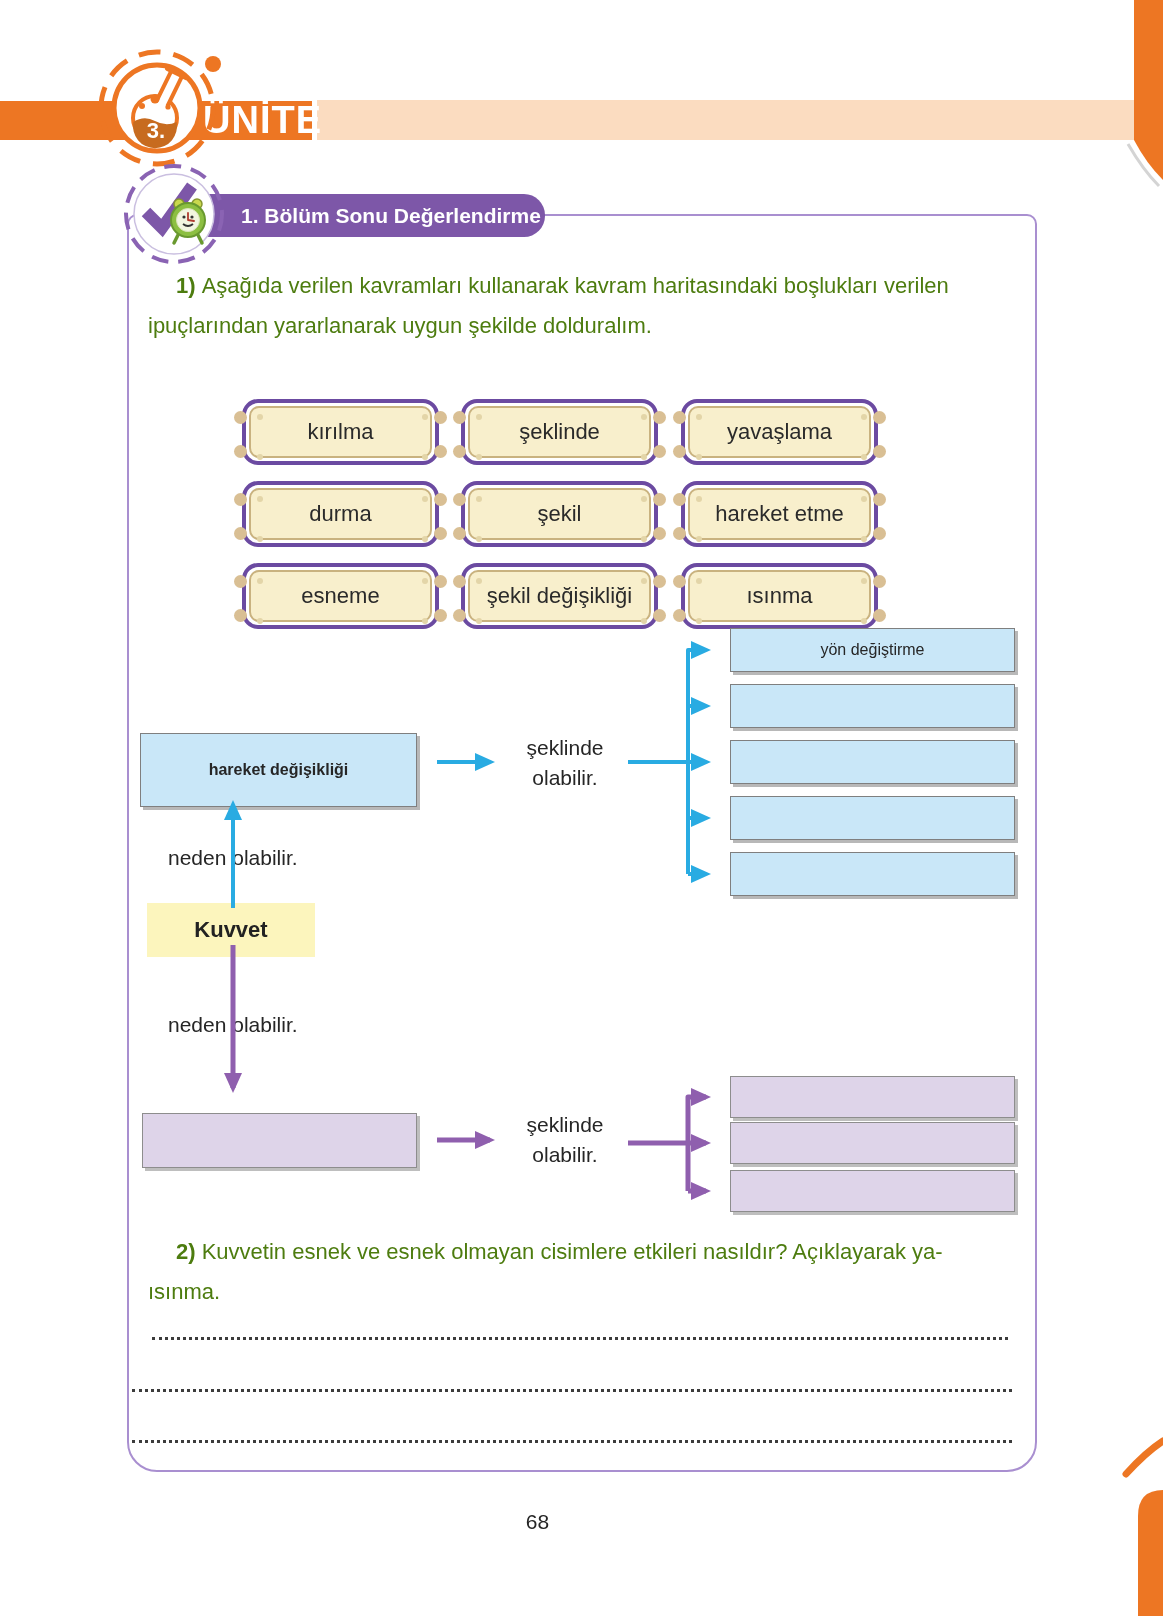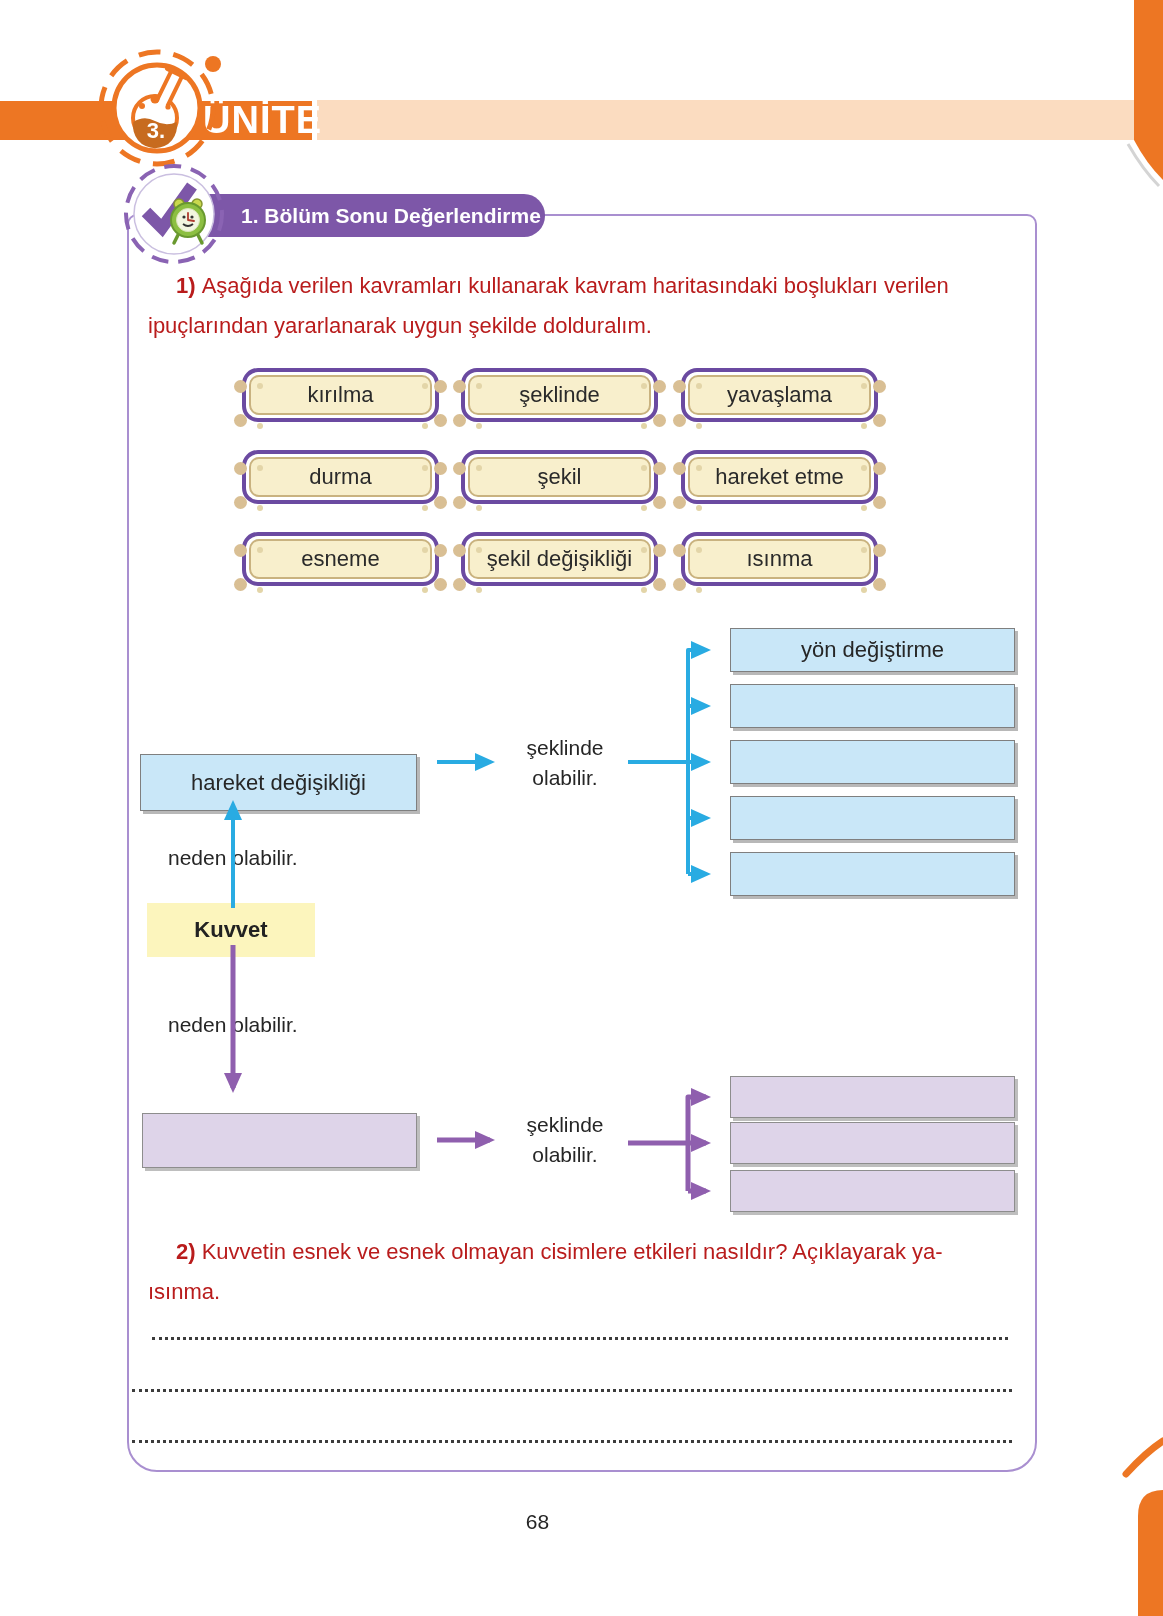--- a/index.html
+++ b/index.html
@@ -16,38 +16,38 @@
   
   .section-band{position:absolute;left:205px;top:194px;width:340px;height:43px;background:#7d57a8;
     border-radius:4px 21px 21px 4px;z-index:2;}
   .section-title{display:block;padding-left:36px;line-height:43px;color:#ffffff;font-size:21px;font-weight:bold;}
   .eval-badge{position:absolute;left:118px;top:158px;z-index:5;}
   
   .content-frame{position:absolute;left:127px;top:214px;width:906px;height:1254px;
     border:2px solid #a98fd0;border-radius:10px 10px 30px 30px;background:#ffffff;z-index:1;}
   .layer{position:absolute;inset:0;z-index:2;}
   
-  .qtext{position:absolute;left:148px;width:864px;font-size:22px;color:#b91c1c;}
+  .qtext{position:absolute;left:148px;width:864px;font-size:22px;color:#4d7c0f;}
   .qtext .l1{text-indent:28px;line-height:40px;}
   .qtext .l2{line-height:40px;}
   
-  .tag{position:absolute;width:197px;height:54px;border:4px solid #6b4aa1;border-radius:16px;
-    background:#ffffff;box-sizing:border-box;padding:3px;}
+  .tag{position:absolute;width:197px;height:66px;border:4px solid #6b4aa1;border-radius:16px;
+    background:#ffffff;box-sizing:border-box;padding:3px;margin-top:31px;}
   .tag-inner{position:relative;width:100%;height:100%;box-sizing:border-box;border:2px solid #c9b27f;
     border-radius:10px;background:#f8efcc;display:flex;align-items:center;justify-content:center;
     font-size:22px;color:#2a2a2a;}
   .pins{position:absolute;left:6px;top:6px;width:6px;height:6px;border-radius:50%;background:#e3d5a8;
     box-shadow:165px 0 0 #e3d5a8,0 40px 0 #e3d5a8,165px 40px 0 #e3d5a8;}
   .bow{position:absolute;width:13px;height:13px;border-radius:50%;background:#d9bf94;}
   .bow.bl{left:-12px;top:8px;box-shadow:0 34px 0 0 #d9bf94;}
   .bow.br{right:-12px;top:8px;box-shadow:0 34px 0 0 #d9bf94;}
   
   .bluebox{position:absolute;background:#c9e7f8;border:1px solid #7f7f7f;
     box-shadow:3px 3px 0 rgba(125,125,125,.55);display:flex;align-items:center;justify-content:center;
-    font-size:22px;box-sizing:border-box;}
+    font-size:16px;box-sizing:border-box;}
   .lavbox{position:absolute;background:#ded4e9;border:1px solid #8d8d8d;
     box-shadow:3px 3px 0 rgba(125,125,125,.5);display:flex;align-items:center;justify-content:center;
     font-size:22px;box-sizing:border-box;}
   .yellowbox{position:absolute;left:147px;top:903px;width:168px;height:54px;background:#fcf5bd;
     display:flex;align-items:center;justify-content:center;font-size:22px;font-weight:bold;color:#222;}
   .maplabel{position:absolute;width:124px;text-align:center;font-size:21px;line-height:30px;
     background:#ffffff;color:#262626;}
   .causelabel{position:absolute;font-size:21px;background:#ffffff;padding:0 6px;color:#262626;}
   
   .answer-line{position:absolute;height:0;border-bottom:3px dotted #3c3c3c;}
@@ -181,21 +181,21 @@
     </div>
     <div class="tag" style="left:681px;top:532px;">
       <span class="bow bl"></span>
         <span class="bow br"></span>
       <div class="tag-inner">
           <span class="pins"></span>
           <span>ısınma</span>
         </div>
     </div>
 
-    <div class="bluebox" style="left:140px;top:754px;width:277px;height:57px;">hareket değişikliği</div>
+    <div class="bluebox" style="left:140px;top:733px;width:277px;height:74px;font-weight:bold;">hareket değişikliği</div>
     <div class="maplabel" style="left:503px;top:733px;">şeklinde olabilir.</div>
     <div class="bluebox" style="left:730px;top:628px;width:285px;height:44px;">yön değiştirme</div>
     <div class="bluebox" style="left:730px;top:684px;width:285px;height:44px;"></div>
     <div class="bluebox" style="left:730px;top:740px;width:285px;height:44px;"></div>
     <div class="bluebox" style="left:730px;top:796px;width:285px;height:44px;"></div>
     <div class="bluebox" style="left:730px;top:852px;width:285px;height:44px;"></div>
     <div class="causelabel" style="left:162px;top:846px;">neden olabilir.</div>
 
     <div class="yellowbox">Kuvvet</div>
 

